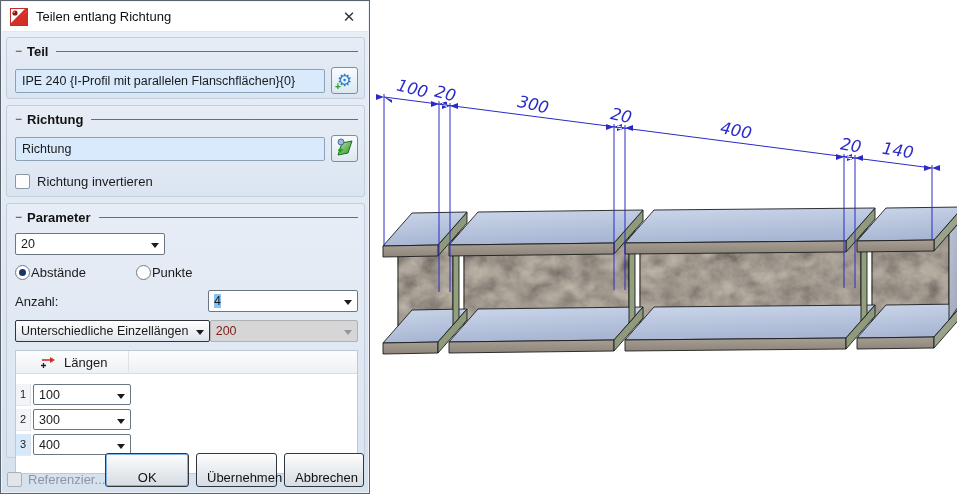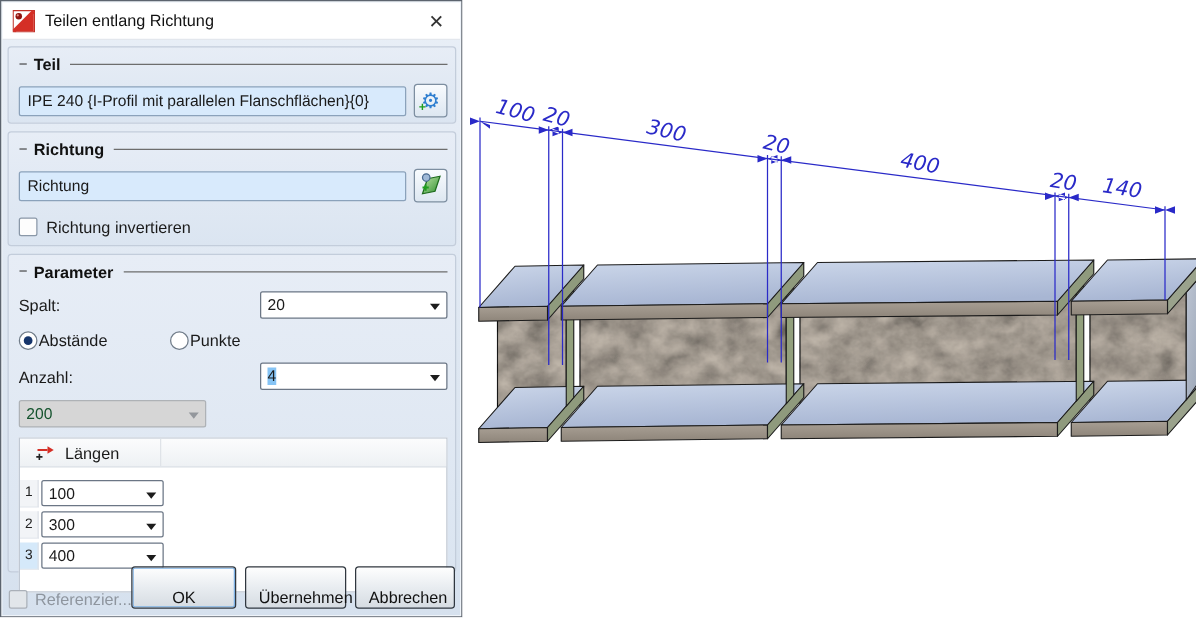--- a/index.html
+++ b/index.html
@@ -31,34 +31,34 @@
   .checkrow{display:flex;align-items:flex-start;margin-top:12px;gap:7px;}
   .cbox{width:13px;height:13px;background:#fdfdfd;border:1px solid #8a98a8;border-radius:2px;}
   .cbox.disabled{background:#e2e6ea;border-color:#aab0b8;}
   .dlabel{color:#8e959e;}
   
   .combo{position:relative;height:22px;box-sizing:border-box;background:#fff;border:1px solid #6b7685;
          border-radius:2px;display:flex;align-items:center;padding:0 18px 0 5px;font-size:12.5px;}
   .combo .arrow{position:absolute;right:5px;top:9px;width:0;height:0;border-left:4px solid transparent;
          border-right:4px solid transparent;border-top:5px solid #1c1c1c;}
   .combo.dropdown{background:linear-gradient(#ffffff,#dde3ea);border:1px solid #2e343b;}
-  .combo.disabled{background:#d6d6d6;border-color:#aeb2b6;color:#14532d;}
+  .combo.disabled{background:#d6d6d6;border-color:#aeb2b6;color:#7f1d1d;}
   .combo.disabled .arrow{border-top-color:#93979c;}
   .sel{background:#86c4f5;}
   .prow{display:flex;align-items:center;margin-bottom:8px;}
   .prow .plabel{flex:1;}
   .w150{width:150px;}
   .radiorow{display:flex;align-items:center;gap:1px;margin:10px 0 10px 0;}
   .radio{width:13px;height:13px;border-radius:50%;border:1px solid #707c89;background:#fff;position:relative;}
   .radio.checked::after{content:"";position:absolute;left:3px;top:3px;width:7px;height:7px;border-radius:50%;background:#16356b;}
   .rspace{width:48px;}
   
   .ltable{height:124px;background:#fff;border:1px solid #c0c8d3;box-sizing:border-box;position:relative;}
   .lthead{height:22px;background:linear-gradient(#fbfcfd,#eef1f4);border-bottom:1px solid #d8dde3;
-          display:flex;align-items:center;gap:8px;padding-left:12px;text-align:center;}
+          display:flex;align-items:center;gap:8px;padding-left:24px;text-align:center;}
   .lthead .hsep{position:absolute;left:112px;top:0;height:22px;border-left:1px solid #dfe3e8;}
   .lrow{display:flex;align-items:center;height:25px;}
   .lnum{width:14px;height:21px;line-height:21px;text-align:center;font-size:11px;background:#f2f4f7;
         border-right:1px solid #dee2e8;border-bottom:1px solid #e6eaef;color:#222;}
   .lnum.hl{background:#d5e9fa;}
   .lrow .combo{width:98px;margin-left:2px;height:21px;}
   
   .footer{position:absolute;left:6px;right:5px;bottom:6px;height:26px;display:flex;align-items:flex-end;}
   .footer .cbl{display:flex;align-items:center;gap:6px;margin-right:auto;}
   .btn{height:25px;box-sizing:border-box;border:1px solid #30373f;border-radius:3px;font-size:13px;
@@ -134,21 +134,20 @@
     </div>
 
     <div class="group" style="top:202px;height:255px;">
       <div class="ghead">
         <span class="collapse">−</span>
         <span class="glabel">Parameter</span>
         <span class="gline"></span>
       </div>
 
       <div class="prow">
-        <span class="plabel">Spalt:</span>
         <div class="combo w150">
           <span>20</span>
           <span class="arrow"></span>
         </div>
       </div>
 
       <div class="radiorow">
         <span class="radio checked"></span>
         <span>Abstände</span>
         <span class="rspace"></span>
@@ -158,20 +157,24 @@
 
       <div class="prow">
         <span class="plabel">Anzahl:</span>
         <div class="combo w150">
           <span class="sel">4</span>
           <span class="arrow"></span>
         </div>
       </div>
 
       <div class="prow" style="justify-content:space-between;">
+        <div class="combo dropdown" style="width:197px;">
+          <span>Unterschiedliche Einzellängen</span>
+          <span class="arrow"></span>
+        </div>
         <div class="combo disabled w150">
           <span>200</span>
           <span class="arrow"></span>
         </div>
       </div>
 
       <div class="ltable">
         <div class="lthead">
           <svg width="16" height="14" viewBox="0 0 16 14">
             <path d="M2 5 H10" stroke="#d42f26" stroke-width="1.6"></path>

